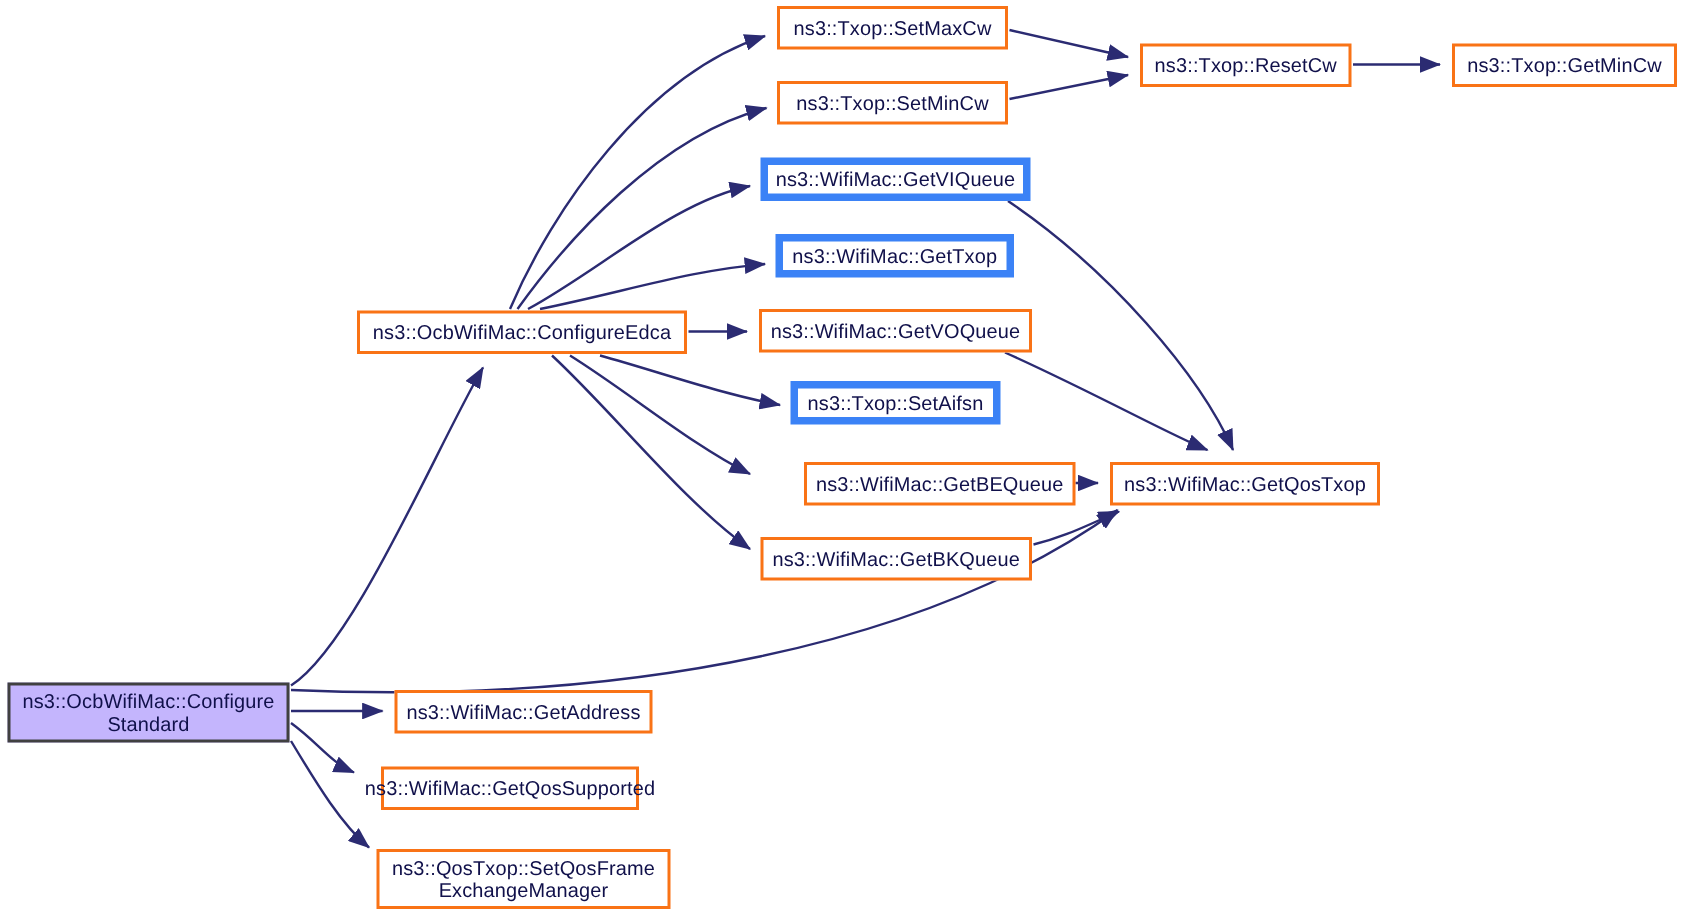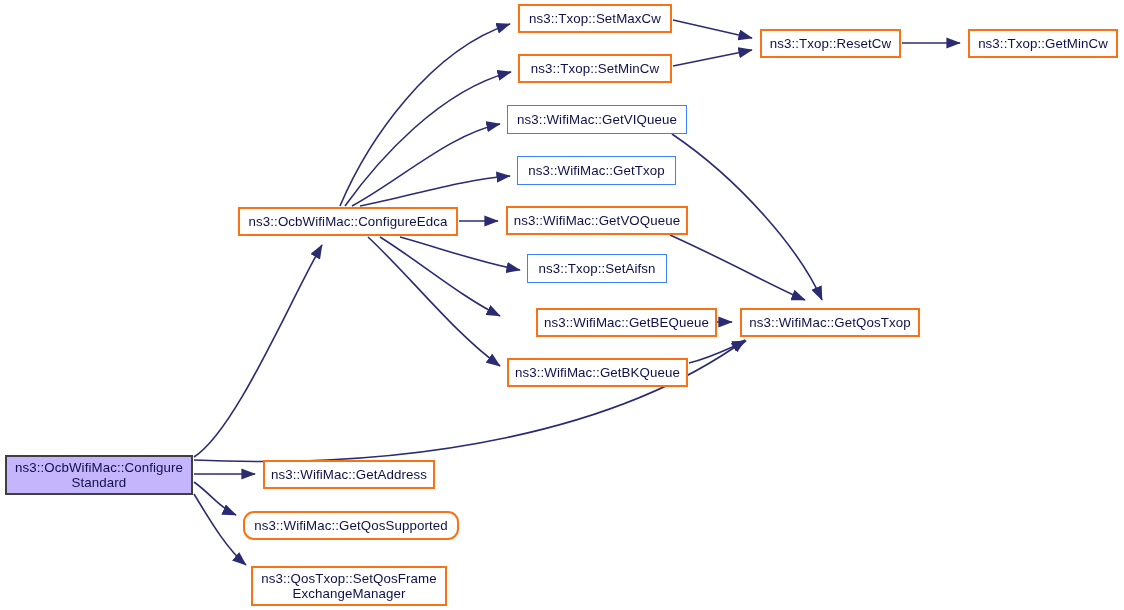--- a/index.html
+++ b/index.html
@@ -22,21 +22,21 @@
     position: absolute;
     left: 0;
     top: 0;
     width: 1124px;
     height: 610px;
     pointer-events: none;
   }
   .node {
     position: absolute;
     box-sizing: border-box;
-    border: 1px solid #3b82f6;
+    border: 5px solid #3b82f6;
     background: #ffffff;
     color: #10104a;
     font-size: 13.3px;
     line-height: 15px;
     letter-spacing: 0.1px;
     display: flex;
     align-items: center;
     justify-content: center;
     text-align: center;
     white-space: pre-line;
@@ -95,18 +95,18 @@
       <div class="node" style="left: 507px; top: 105px; width: 180px; height: 29px;"><span>ns3::WifiMac::GetVIQueue</span></div>
       <div class="node" style="left: 517px; top: 156px; width: 159px; height: 29px;"><span>ns3::WifiMac::GetTxop</span></div>
       <div class="node thick" style="left: 506px; top: 206px; width: 182px; height: 29px;"><span>ns3::WifiMac::GetVOQueue</span></div>
       <div class="node" style="left: 527px; top: 254px; width: 140px; height: 29px;"><span>ns3::Txop::SetAifsn</span></div>
       <div class="node thick" style="left: 536px; top: 308px; width: 181px; height: 29px;"><span>ns3::WifiMac::GetBEQueue</span></div>
       <div class="node thick" style="left: 507px; top: 358px; width: 181px; height: 29px;"><span>ns3::WifiMac::GetBKQueue</span></div>
       <div class="node thick" style="left: 760px; top: 29px; width: 141px; height: 29px;"><span>ns3::Txop::ResetCw</span></div>
       <div class="node thick" style="left: 968px; top: 29px; width: 150px; height: 29px;"><span>ns3::Txop::GetMinCw</span></div>
       <div class="node thick" style="left: 740px; top: 308px; width: 180px; height: 29px;"><span>ns3::WifiMac::GetQosTxop</span></div>
       <div class="node thick" style="left: 263px; top: 460px; width: 172px; height: 29px;"><span>ns3::WifiMac::GetAddress</span></div>
-      <div class="node thick" style="left: 243px; top: 511px; width: 216px; height: 29px; border-radius: 11px;"><span>ns3::WifiMac::GetQosSupported</span></div>
+      <div class="node thick" style="left: 254px; top: 511px; width: 172px; height: 29px;"><span>ns3::WifiMac::GetQosSupported</span></div>
       <div class="node thick" style="left: 251px; top: 566px; width: 196px; height: 40px; align-items: center;"><span>ns3::QosTxop::SetQosFrame
 ExchangeManager</span></div>
     </div>
 
 </div>
 
 </body></html>

